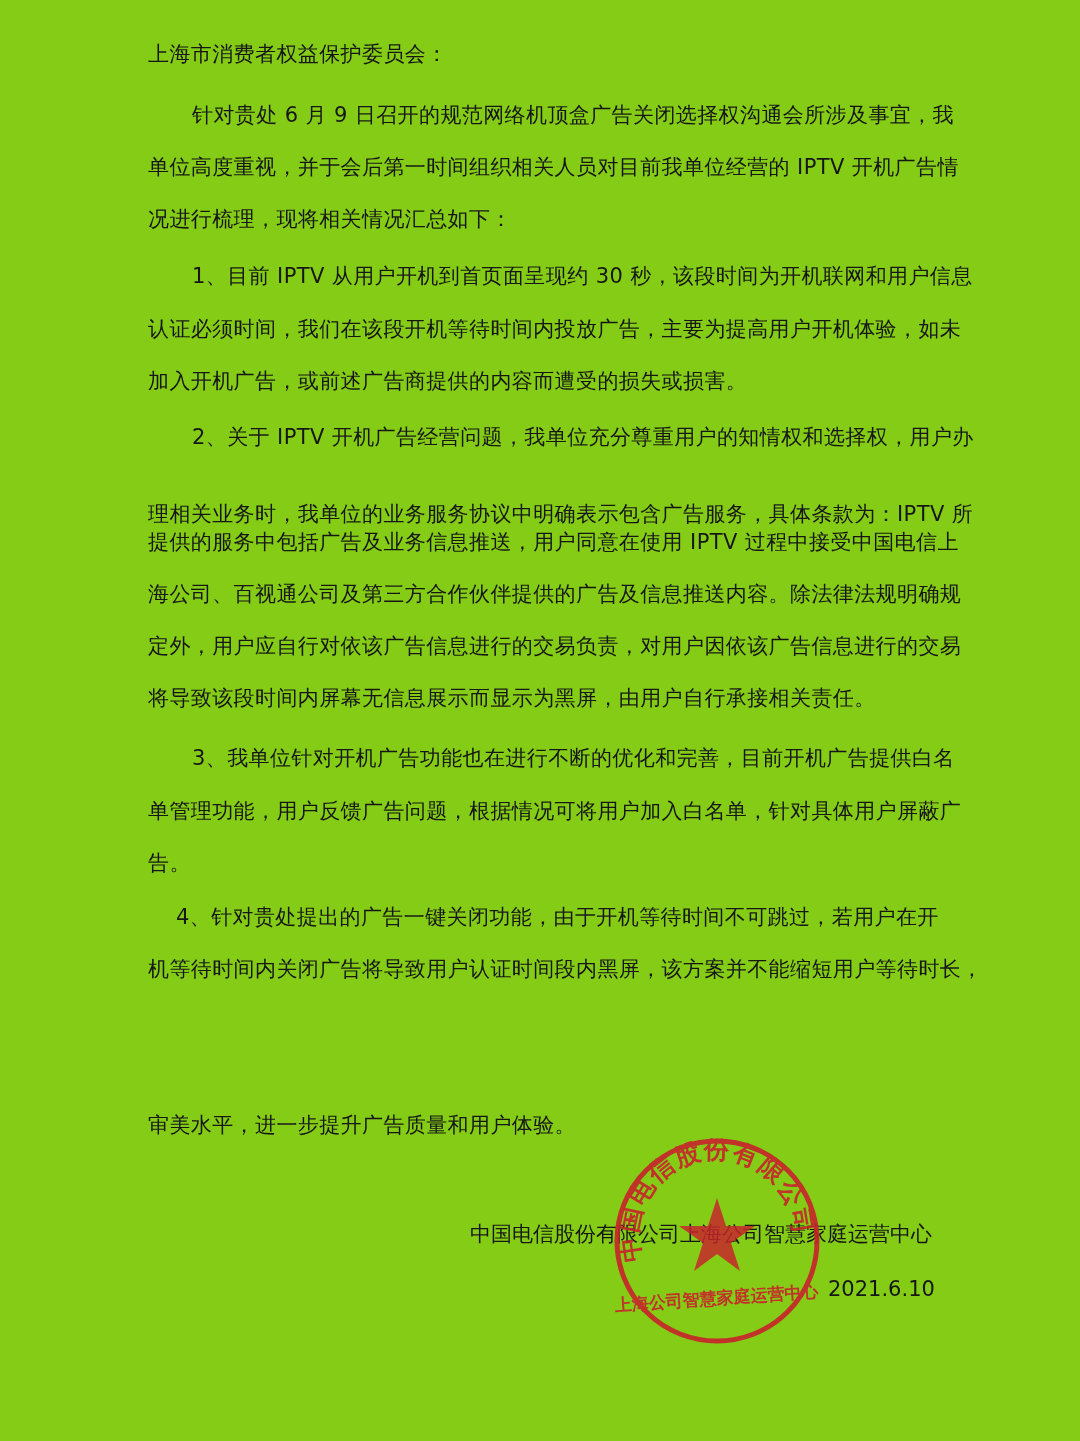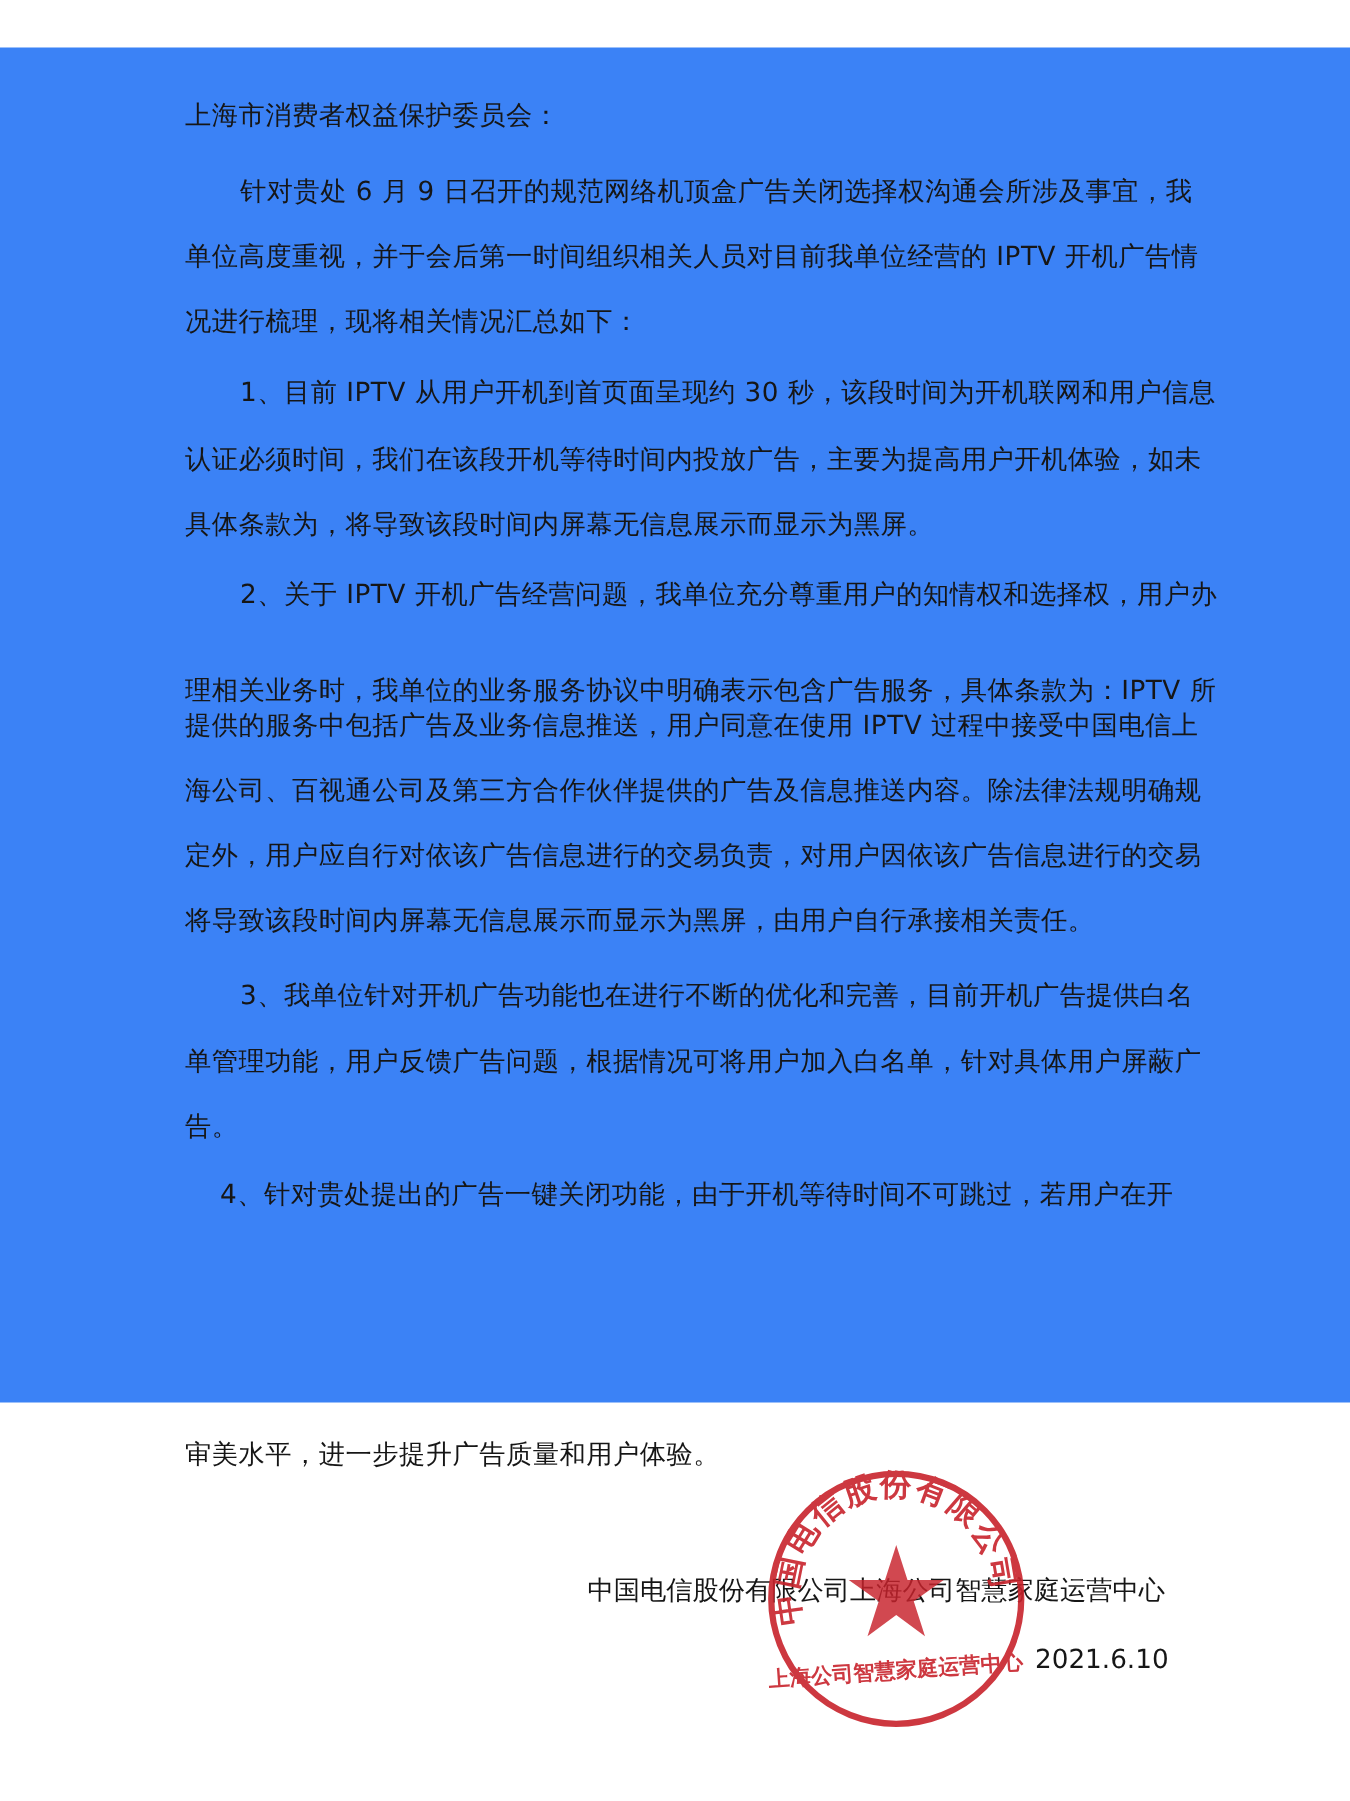--- a/index.html
+++ b/index.html
@@ -11,23 +11,22 @@
       width: 1080px;
       height: 1441px;
       position: relative;
       overflow: hidden;
       font-family: "DejaVu Sans", "Liberation Sans", sans-serif;
       color: #1a1a1a;
     }
     .page {
       position: absolute;
       left: 0; top: 0;
-      width: 1080px; height: 1084px;
-      background: #3b82f6;
-      margin-top: 38px;
+      width: 1080px; height: 1441px;
+      background: #84cc16;
     }
     .line {
       position: absolute;
       left: 148px;
       font-size: 21px;
       line-height: 28px;
       white-space: nowrap;
       letter-spacing: 0.4px;
       color: #161616;
     }
@@ -57,34 +56,35 @@
 <div class="page">
 
   <div class="line" style="top:40px;">上海市消费者权益保护委员会：</div>
 
   <div class="line indent" style="top:101px;">针对贵处 6 月 9 日召开的规范网络机顶盒广告关闭选择权沟通会所涉及事宜，我</div>
   <div class="line" style="top:153px;">单位高度重视，并于会后第一时间组织相关人员对目前我单位经营的 IPTV 开机广告情</div>
   <div class="line" style="top:205px;">况进行梳理，现将相关情况汇总如下：</div>
 
   <div class="line indent" style="top:262px;">1、目前 IPTV 从用户开机到首页面呈现约 30 秒，该段时间为开机联网和用户信息</div>
   <div class="line" style="top:315px;">认证必须时间，我们在该段开机等待时间内投放广告，主要为提高用户开机体验，如未</div>
-  <div class="line" style="top:367px;">具体条款为，将导致该段时间内屏幕无信息展示而显示为黑屏。</div>
+  <div class="line" style="top:367px;">加入开机广告，或前述广告商提供的内容而遭受的损失或损害。</div>
 
   <div class="line indent" style="top:423px;">2、关于 IPTV 开机广告经营问题，我单位充分尊重用户的知情权和选择权，用户办</div>
   <div class="line" style="top:500px;">理相关业务时，我单位的业务服务协议中明确表示包含广告服务，具体条款为：IPTV 所</div>
   <div class="line" style="top:528px;">提供的服务中包括广告及业务信息推送，用户同意在使用 IPTV 过程中接受中国电信上</div>
   <div class="line" style="top:632px;">定外，用户应自行对依该广告信息进行的交易负责，对用户因依该广告信息进行的交易</div>
   <div class="line" style="top:580px;">海公司、百视通公司及第三方合作伙伴提供的广告及信息推送内容。除法律法规明确规</div>
   <div class="line" style="top:684px;">将导致该段时间内屏幕无信息展示而显示为黑屏，由用户自行承接相关责任。</div>
 
   <div class="line indent" style="top:744px;">3、我单位针对开机广告功能也在进行不断的优化和完善，目前开机广告提供白名</div>
   <div class="line" style="top:797px;">单管理功能，用户反馈广告问题，根据情况可将用户加入白名单，针对具体用户屏蔽广</div>
   <div class="line" style="top:849px;">告。</div>
 
   <div class="line indent2" style="top:903px;">4、针对贵处提出的广告一键关闭功能，由于开机等待时间不可跳过，若用户在开</div>
+  <div class="line" style="top:955px;">机等待时间内关闭广告将导致用户认证时间段内黑屏，该方案并不能缩短用户等待时长，</div>
   <div class="line" style="top:1111px;">审美水平，进一步提升广告质量和用户体验。</div>
 
   <div class="sig" style="left:470px; top:1220px;">中国电信股份有限公司上海公司智慧家庭运营中心</div>
   <div class="sig" style="left:828px; top:1275px;">2021.6.10</div>
 
   <svg class="seal" viewBox="0 0 210 210">
     <defs>
       <path id="sealArc" d="M 32 130 A 78 78 0 1 1 180 118"></path>
     </defs>
     <circle cx="105" cy="105" r="100" fill="none" stroke="#c8232c" stroke-width="5"></circle>

